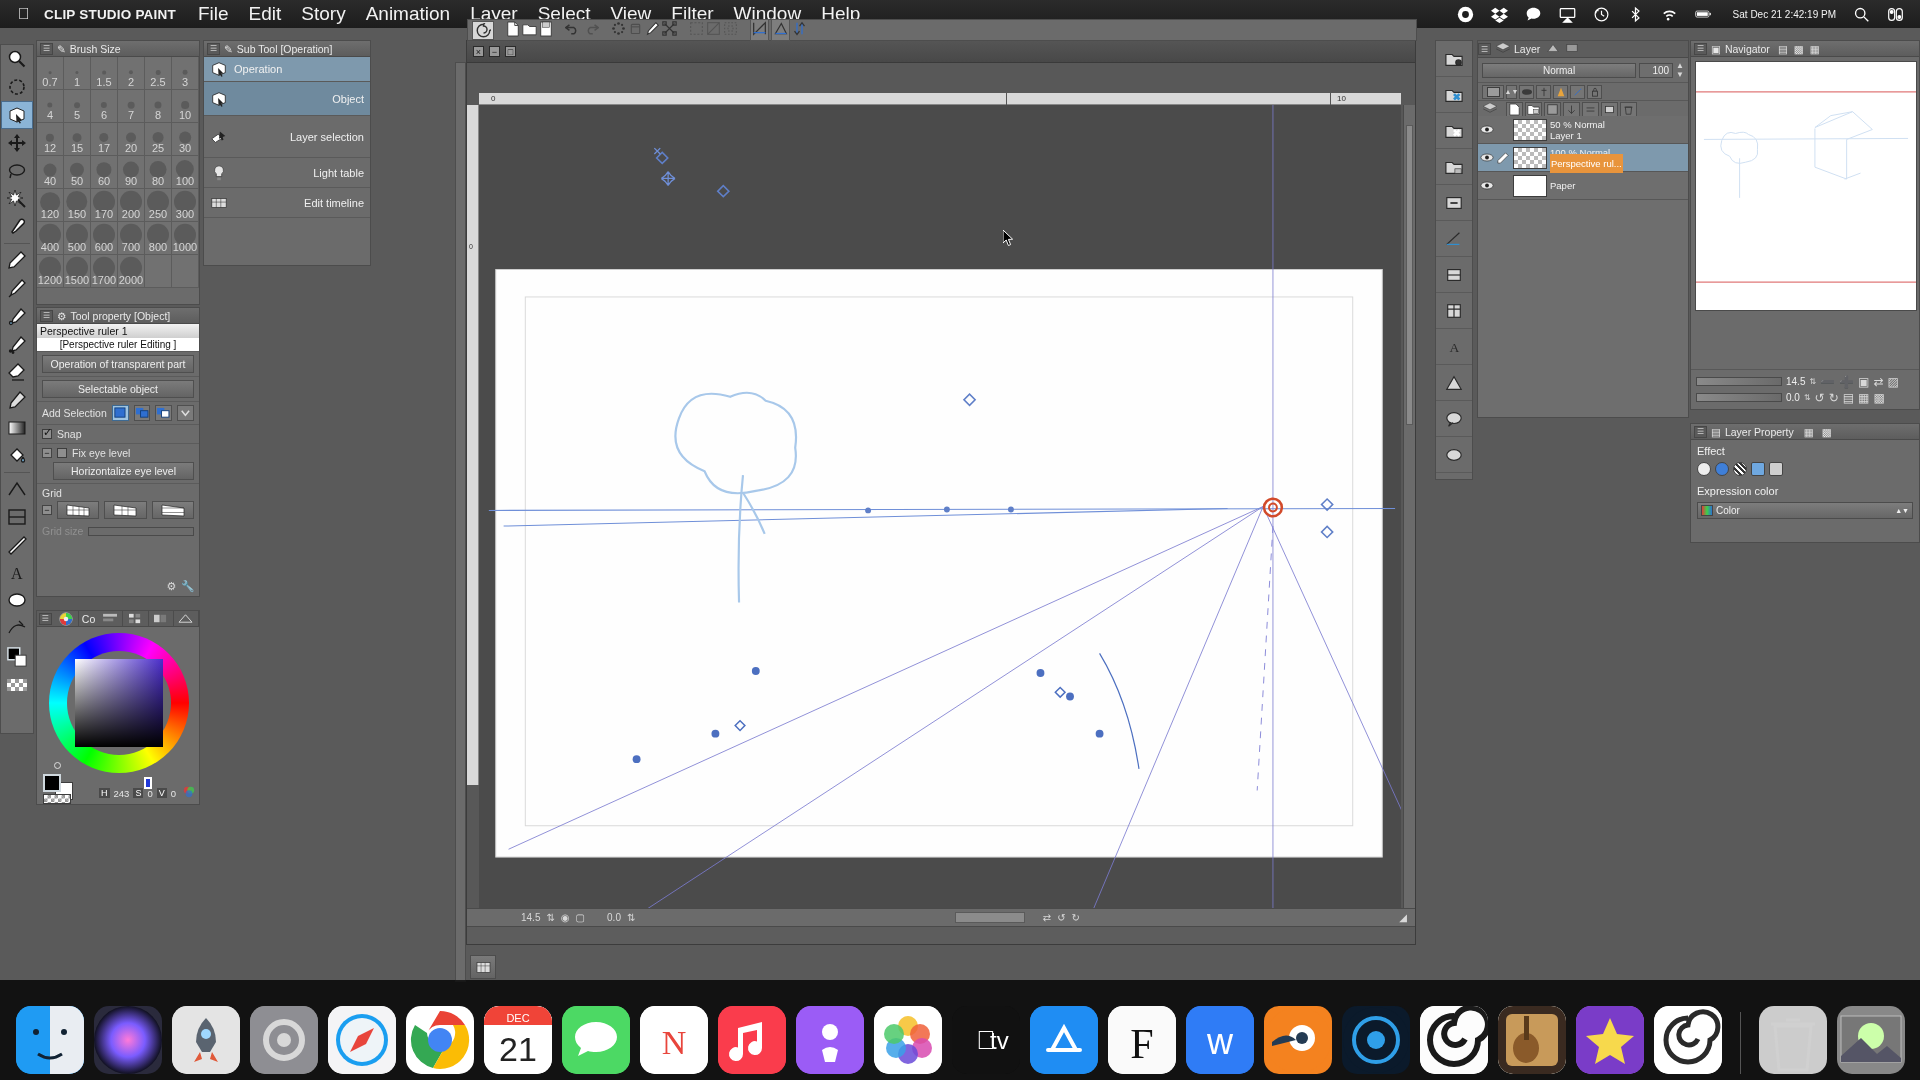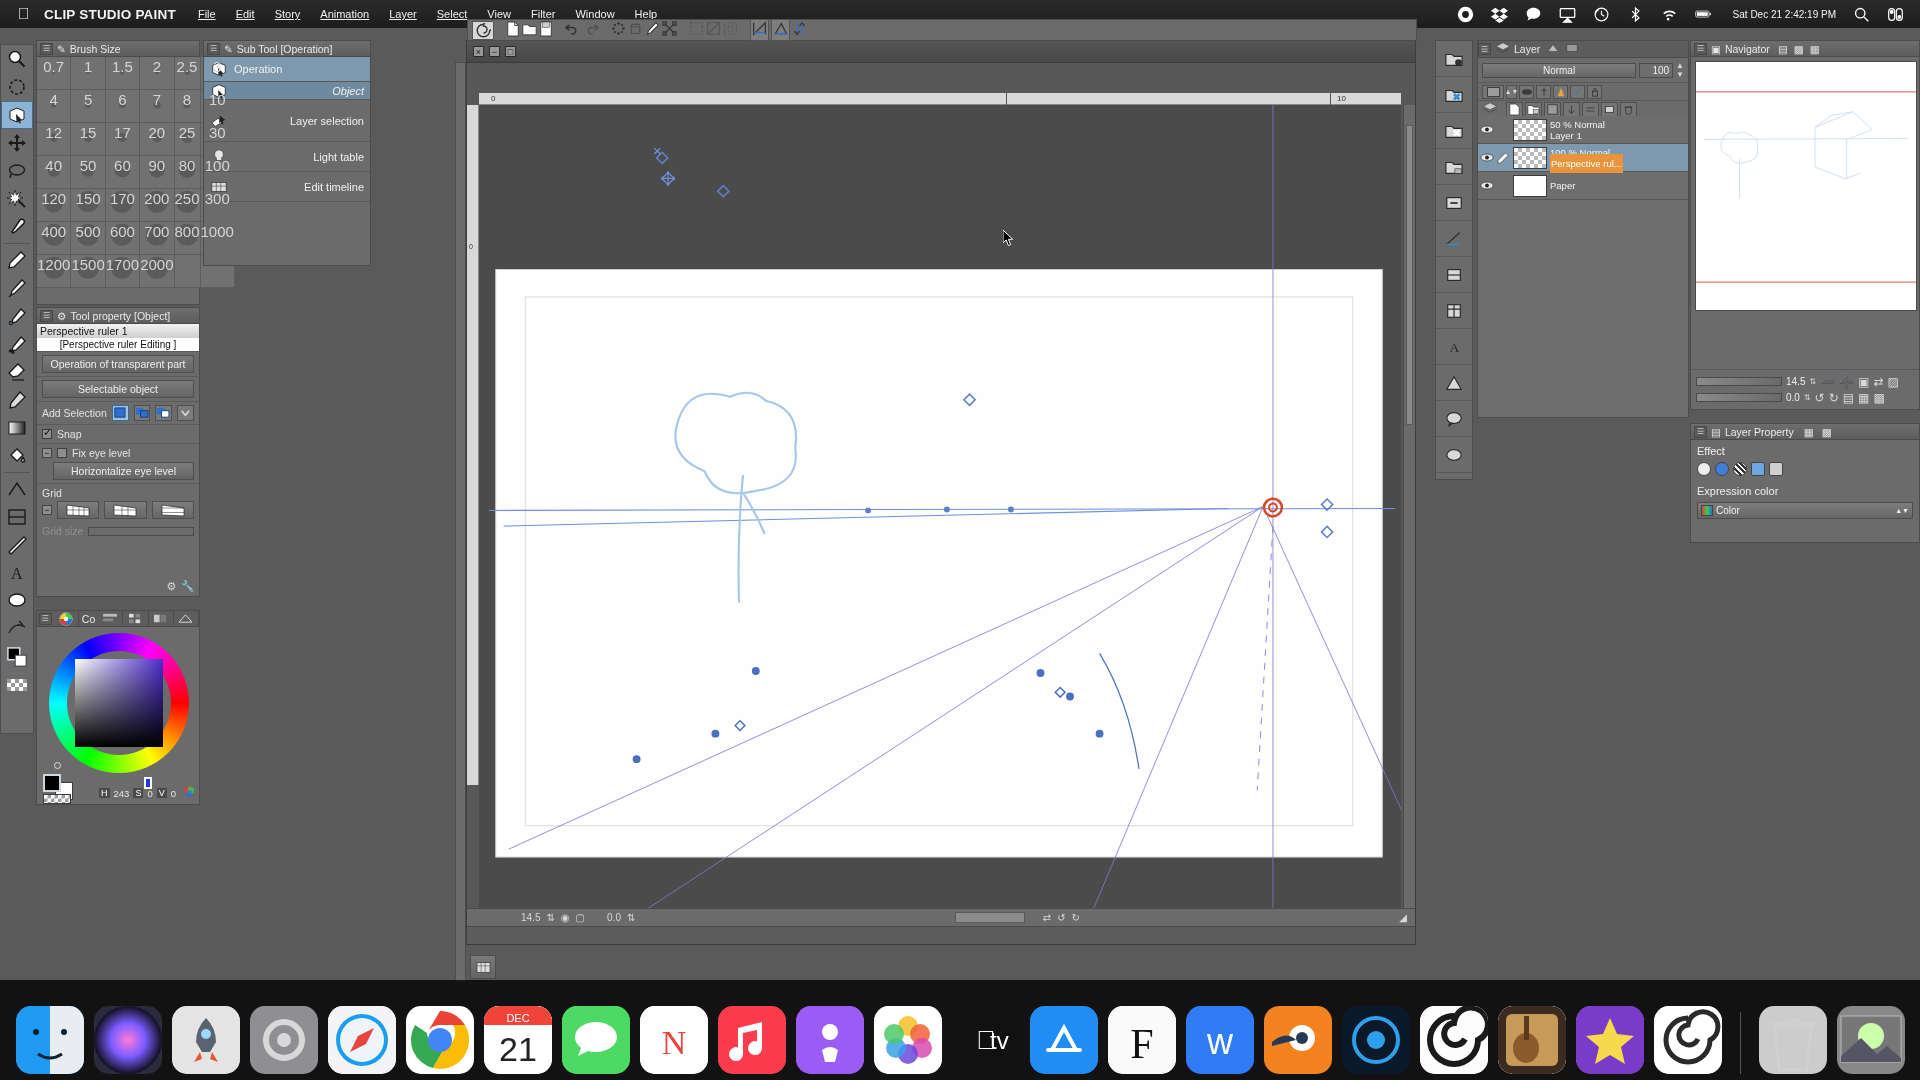--- a/index.html
+++ b/index.html
@@ -6,21 +6,21 @@
   html,body { width:1920px; height:1080px; overflow:hidden; background:#000; }
   body { font-family:"Liberation Sans", sans-serif; font-size:12px; color:#d8d8d8; }
   #root { position:relative; width:1920px; height:1080px; }
 
   
   .menubar { position:absolute; left:0; top:0; width:1920px; height:28px;
     background:linear-gradient(to bottom,#2b2b2b,#1d1d1d); display:flex; align-items:center;
     padding:0 8px; color:#f2f2f2; font-size:13px; }
   .menubar .apple { font-size:16px; margin:0 14px 0 10px; line-height:1; }
   .menubar .appname { font-weight:bold; font-size:13.5px; margin-right:22px; letter-spacing:.2px;}
-  .menubar .mi { margin-right:20px; font-size:11px;text-decoration:underline; }
+  .menubar .mi { margin-right:20px; font-size:19px; }
   .menubar .right { margin-left:auto; display:flex; align-items:center; gap:17px; padding-right:8px;}
   .menubar .right .ic { width:17px; height:17px; display:inline-flex; align-items:center; justify-content:center; }
   .menubar .clock { font-size:10px; margin-left:4px; }
 
   
   .appbg { position:absolute; left:0; top:28px; width:1920px; height:952px; background:#5a5a5a; }
 
   
   .panel { position:absolute; background:#6b6b6b; border:1px solid #4c4c4c; }
   .panelhdr { height:16px; background:linear-gradient(to bottom,#6e6e6e,#5d5d5d);
@@ -39,21 +39,21 @@
   .toolsep { height:1px;background:#555;margin:2px 3px;}
 
   
   #brushsize { left:36px; top:40px; width:164px; height:265px; }
   .bs-grid { display:grid; grid-template-columns:repeat(6,1fr); }
   .bs-cell { height:33px; border-right:1px solid #5c5c5c; border-bottom:1px solid #5c5c5c;
     display:flex; flex-direction:column; align-items:center; justify-content:flex-end;
     position:relative; background:#717171; }
   .bs-dot { border-radius:50%; background:#5b5b5b; position:absolute; top:50%; left:50%;
     transform:translate(-50%,-65%); }
-  .bs-lab { font-size:15px; color:#d5d5d5; z-index:2; margin-bottom:14px; }
+  .bs-lab { font-size:11px; color:#d5d5d5; z-index:2; margin-bottom:1px; }
 
   
   #toolprop { left:36px; top:307px; width:164px; height:290px; }
   .tp-title { background:linear-gradient(to bottom,#f2f2f2,#cfcfcf); color:#111; font-size:10.5px;
      padding:1px 3px; position:relative; }
   .tp-sub { background:#fff; color:#111; font-size:10px; text-align:center; padding:1px; }
   .tp-row { border-top:1px solid #5b5b5b; padding:3px 5px; display:flex; align-items:center; gap:5px; }
   .tp-btn { flex:1; background:linear-gradient(to bottom,#7b7b7b,#646464); border:1px solid #4f4f4f;
      text-align:center; font-size:10.5px; color:#eee; padding:2px 0; }
   .tp-lab { font-size:10.5px; color:#e2e2e2; white-space:nowrap; }
@@ -737,21 +737,21 @@
     </div>
     <div class="st-item sel">
       <span class="st-ic">
         <svg viewBox="0 0 20 20">
             <path d="M3 6 L10 3 L17 6 L17 14 L10 17 L3 14Z" fill="#fff" stroke="#222" stroke-width=".9"></path>
             <path d="M9 9 L15 15 L12.6 15.4 L14 18 L12.6 18.6 L11.2 16 L9.5 17.4Z" fill="#222"></path>
           </svg>
         </span>
       <span class="st-name" style="margin-right:auto;padding-left:6px;">Operation</span>
     </div>
-    <div class="st-item sel2" style="height:18px;font-style:italic;">
+    <div class="st-item sel2" style="height:34px;">
       <span class="st-ic">
         <svg viewBox="0 0 20 20">
             <path d="M3 6 L10 3 L17 6 L17 14 L10 17 L3 14Z" fill="#fff" stroke="#222" stroke-width=".9"></path>
             <path d="M9 9 L15 15 L12.6 15.4 L14 18 L12.6 18.6 L11.2 16 L9.5 17.4Z" fill="#222"></path>
           </svg>
         </span>
       <span class="st-name">Object</span>
     </div>
     <div class="st-item" style="height:42px;">
       <span class="st-ic">

